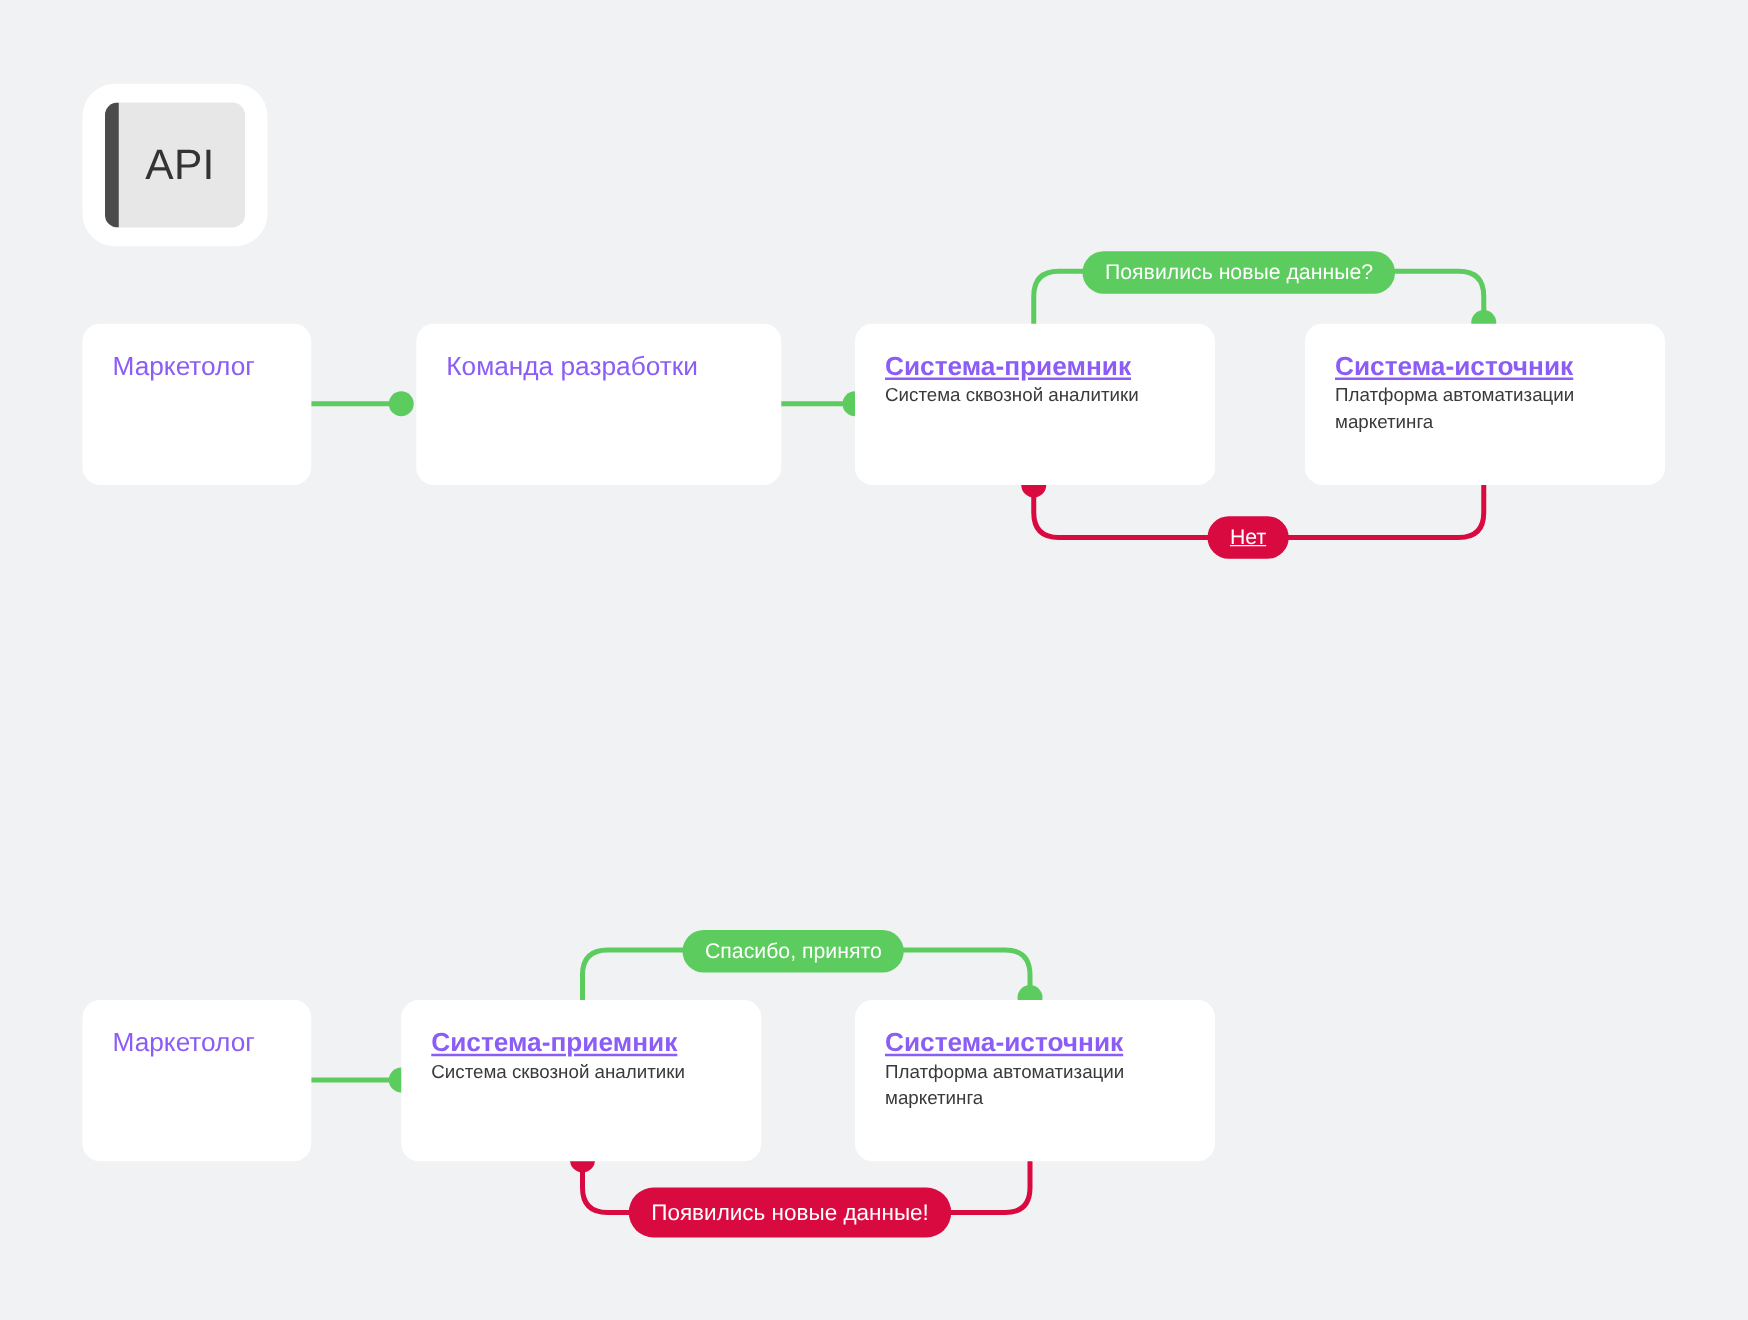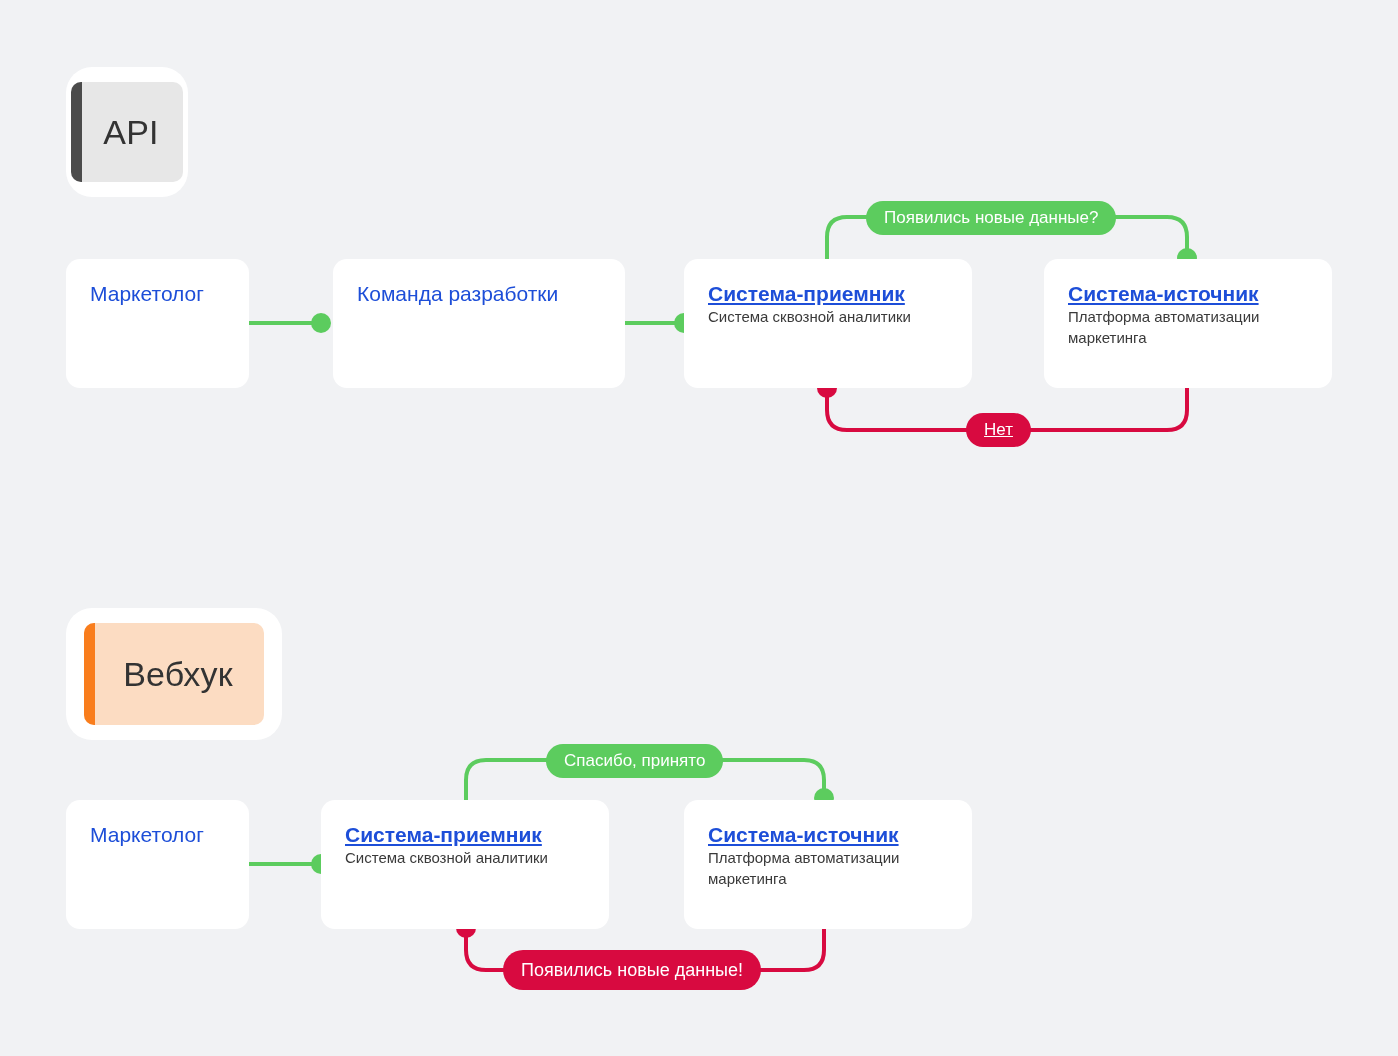--- a/index.html
+++ b/index.html
@@ -48,42 +48,42 @@
   }
   .badge-label {
     position: relative;
     font-size: 34px;
     color: #333333;
     letter-spacing: .2px;
     padding-left: 8px;
   }
 
   #badge-api {
-    left: 66px; top: 67px; width: 122px; height: 130px;
+    left: 66px; top: 67px; width: 148px; height: 130px;
   }
   #badge-api .badge-inner { width: 112px; height: 100px; background: #e7e7e7; }
   #badge-api .badge-bar { background: #4b4b4b; }
 
   #badge-webhook {
     left: 66px; top: 608px; width: 216px; height: 132px;
   }
   #badge-webhook .badge-inner { width: 180px; height: 102px; background: #fcdcc2; }
   #badge-webhook .badge-bar { background: #f97d1c; }
 
   
   .node {
     position: absolute;
     background: #ffffff;
     border-radius: 14px;
     box-sizing: border-box;
     padding: 22px 24px 0 24px;
   }
   .node-title {
     font-size: 21px;
-    color: #1d4ed8;
+    color: #8b5cf6;
     line-height: 1.2;
     white-space: nowrap;
   }
   .node-title.bold { font-weight: bold; text-decoration: underline; }
   .node-sub {
     margin-top: 0;
     font-size: 15px;
     color: #3a3a3a;
     line-height: 1.42;
   }
@@ -189,26 +189,20 @@
   </div>
 
   <div class="pill green" style="left:866px; top:201px;">
     <span>Появились новые данные?</span>
   </div>
 
   <div class="pill red" style="left:966px; top:413px;text-decoration:underline;">
     <span>Нет</span>
   </div>
 
-  <div class="badge-outer" id="badge-webhook">
-    <div class="badge-inner">
-      <span class="badge-bar"></span>
-      <span class="badge-label">Вебхук</span>
-    </div>
-  </div>
 
   <div class="node" style="left:66px; top:800px; width:183px; height:129px;">
     <div class="node-title">Маркетолог</div>
   </div>
 
   <div class="node" style="left:321px; top:800px; width:288px; height:129px;">
     <div class="node-title bold">Система-приемник</div>
     <div class="node-sub">Система сквозной аналитики</div>
   </div>
 

